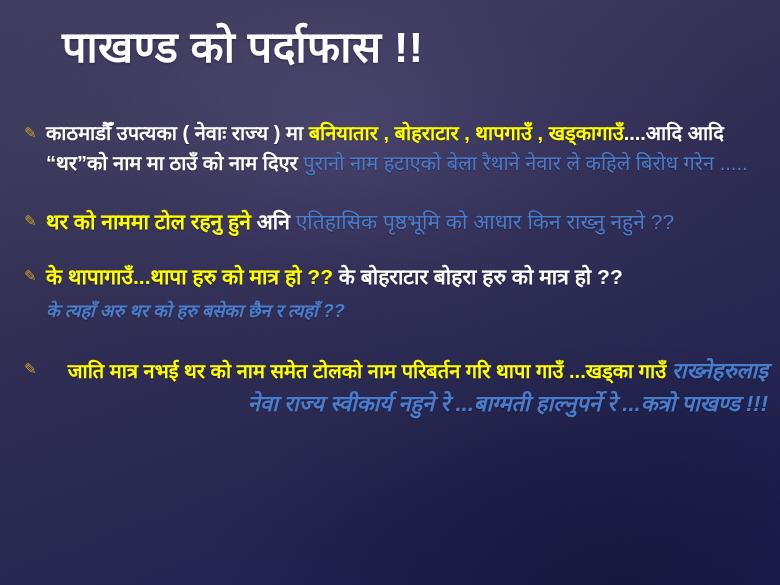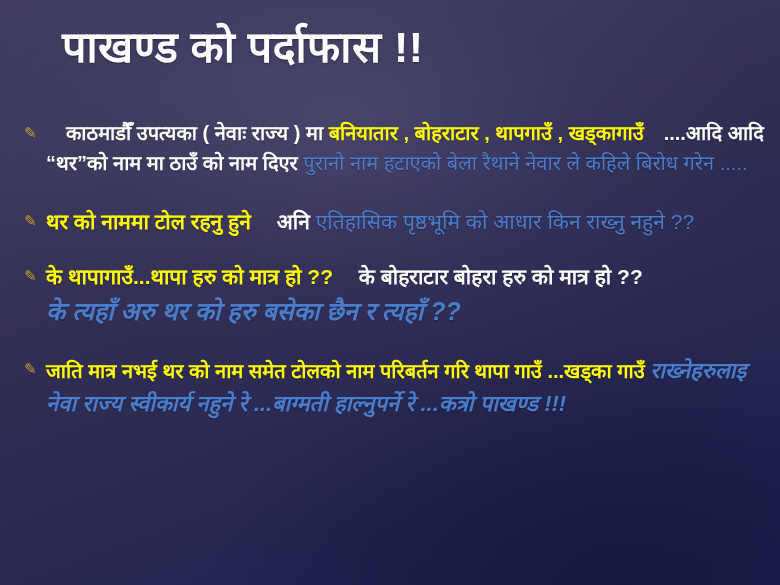--- a/index.html
+++ b/index.html
@@ -94,29 +94,29 @@
   .bullet-text {
     flex: 1 1 auto;
     font-size: 20px;
     line-height: 30px;
     font-weight: 700;
     color: #ffffff;
     text-shadow: 0 1px 1px rgba(0,0,0,0.30);
   }
 
   
-  .c-white  { color: #ffffff; margin-left: 20px; }
+  .c-white  { color: #ffffff; }
   .c-yellow { color: #ffff00; }
   .c-blue   { color: #4a7ccc; font-weight: 400; }
 
   
   .big-blue {
     display: block;
     color: #4a7ccc;
-    font-size: 25px;
+    font-size: 18px;
     line-height: 34px;
     font-weight: 700;
     font-style: italic;
     margin-top: 2px;
   }
   .mid-blue {
     color: #4a7ccc;
     font-size: 22px;
     line-height: 33px;
     font-weight: 700;
@@ -124,21 +124,21 @@
   }
 
   
   #bullet-1 { margin-top: 0px; }
   #bullet-2 { margin-top: 28px; }
   #bullet-3 { margin-top: 24px; }
   #bullet-4 { margin-top: 26px; }
 
   #bullet-2 .bullet-text,
   #bullet-3 .bullet-text { font-size: 21px; line-height: 31px; }
-  #bullet-4 .bullet-text { font-size: 20px; line-height: 31px; }
+  #bullet-4 .bullet-text { font-size: 20px; line-height: 31px; text-align: right; }
 </style>
 </head>
 <body>
 
 <div id="slide">
   <div class="layer">
 
     <div class="title-block">
       <div class="title">पाखण्ड को पर्दाफास !!</div>
     </div>

